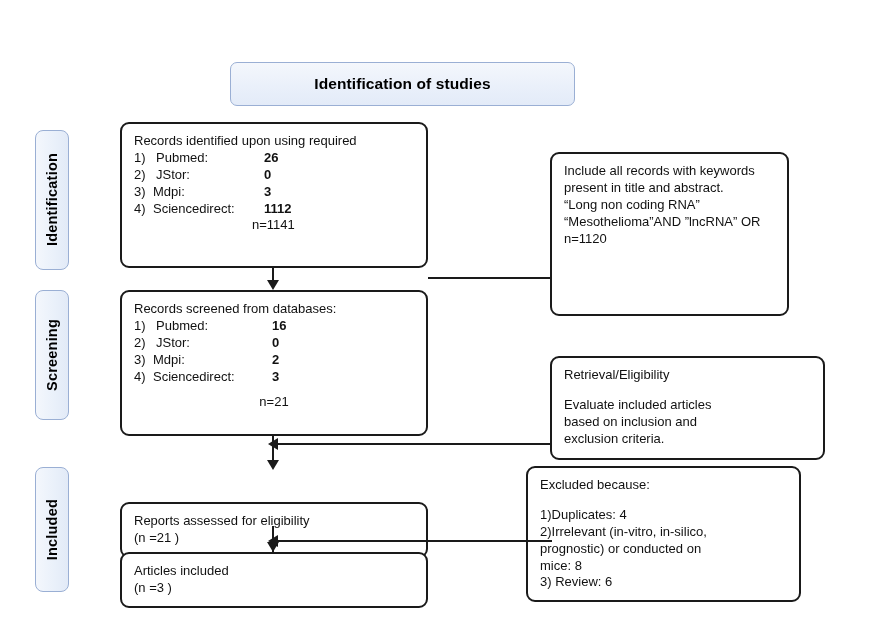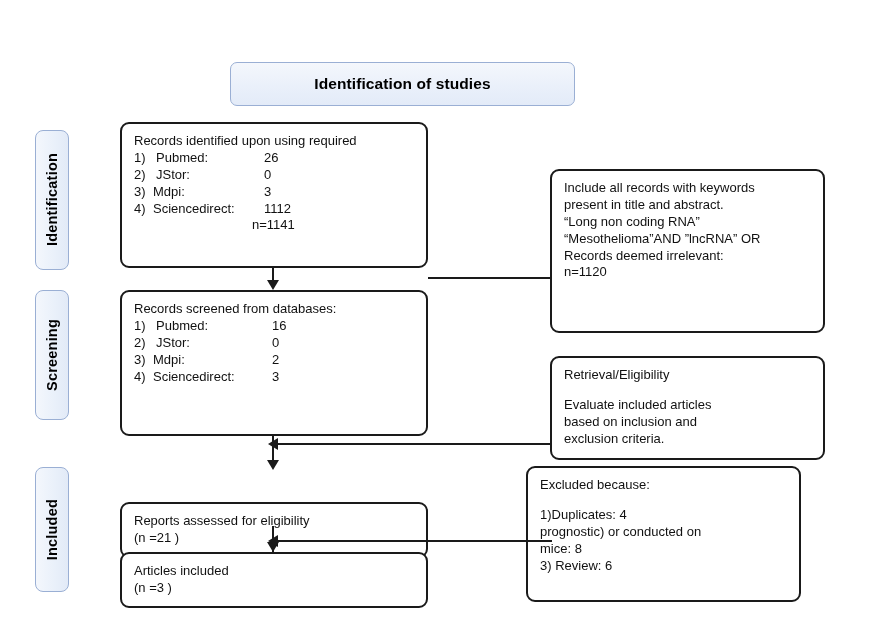--- a/index.html
+++ b/index.html
@@ -81,34 +81,34 @@
   }
   .fbox .ln { white-space: pre; }
 
   
   .srcrow {
     display: flex;
     white-space: pre;
   }
   .srcrow .num   { flex: 0 0 auto; }
   .srcrow .src   { flex: 0 0 auto; }
-  .srcrow .cnt   { flex: 0 0 auto; }
+  .srcrow .cnt   { flex: 0 0 auto; font-weight: bold; }
   .centerline {
     text-align: center;
   }
   .spacer-sm { height: 9px; }
   .spacer-md { height: 13px; }
 
   
   #box-identified { left: 120px; top: 122px; width: 308px; height: 146px; }
   #box-screened   { left: 120px; top: 290px; width: 308px; height: 146px; }
   #box-reports    { left: 120px; top: 470px; width: 308px; height: 56px; margin-top: 32px;  }
   #box-articles   { left: 120px; top: 552px; width: 308px; height: 56px;  }
 
-  #box-include    { left: 550px; top: 169px; width: 275px; height: 164px; }
+  #box-include    { left: 550px; top: 152px; width: 239px; height: 164px; }
   #box-retrieval  { left: 550px; top: 356px; width: 275px; height: 104px; }
   #box-excluded   { left: 526px; top: 466px; width: 275px; height: 136px; }
 
   
   .conn {
     position: absolute;
     background: #1a1a1a;
   }
   .vline { width: 2.2px; }
   .hline { height: 2.2px; }
@@ -188,53 +188,54 @@
       <span class="num" style="width:19px">3)</span>
       <span class="src" style="width:119px">Mdpi:</span>
       <span class="cnt">2</span>
     </div>
     <div class="srcrow">
       <span class="num" style="width:19px">4)</span>
       <span class="src" style="width:119px">Sciencedirect:</span>
       <span class="cnt">3</span>
     </div>
     <div class="spacer-sm"></div>
+    <div class="ln centerline">n=21</div>
   </div>
 
   <div class="fbox" id="box-reports">
     <div class="ln">Reports assessed for eligibility</div>
     <div class="ln">(n =21 )</div>
   </div>
 
   <div class="fbox" id="box-articles">
     <div class="ln">Articles included</div>
     <div class="ln">(n =3 )</div>
   </div>
 
   <div class="fbox" id="box-include">
     <div class="ln">Include all records with keywords</div>
     <div class="ln">present in title and abstract.</div>
     <div class="ln">“Long non coding RNA”</div>
     <div class="ln">“Mesothelioma”AND ”lncRNA” OR</div>
-    <div class="ln">Records deemed irrelevant:</div>
     <div class="ln">n=1120</div>
   </div>
 
   <div class="fbox" id="box-retrieval">
     <div class="ln">Retrieval/Eligibility</div>
     <div class="spacer-md"></div>
     <div class="ln">Evaluate included articles</div>
     <div class="ln">based on inclusion and</div>
     <div class="ln">exclusion criteria.</div>
   </div>
 
   <div class="fbox" id="box-excluded">
     <div class="ln">Excluded because:</div>
     <div class="spacer-md"></div>
     <div class="ln">1)Duplicates: 4</div>
+    <div class="ln">2)Irrelevant (in-vitro, in-silico,</div>
     <div class="ln">prognostic) or conducted on</div>
     <div class="ln">mice: 8</div>
     <div class="ln">3) Review: 6</div>
   </div>
 
   <div class="conn vline" style="left:272px; top:268px; height:14px;"></div>
   <div class="arrow-down" style="left:266.6px; top:280px;"></div>
 
   <div class="conn hline" style="left:428px; top:277px; width:124px;"></div>
   <div class="conn vline" style="left:550px; top:250px; height:29px;"></div>

